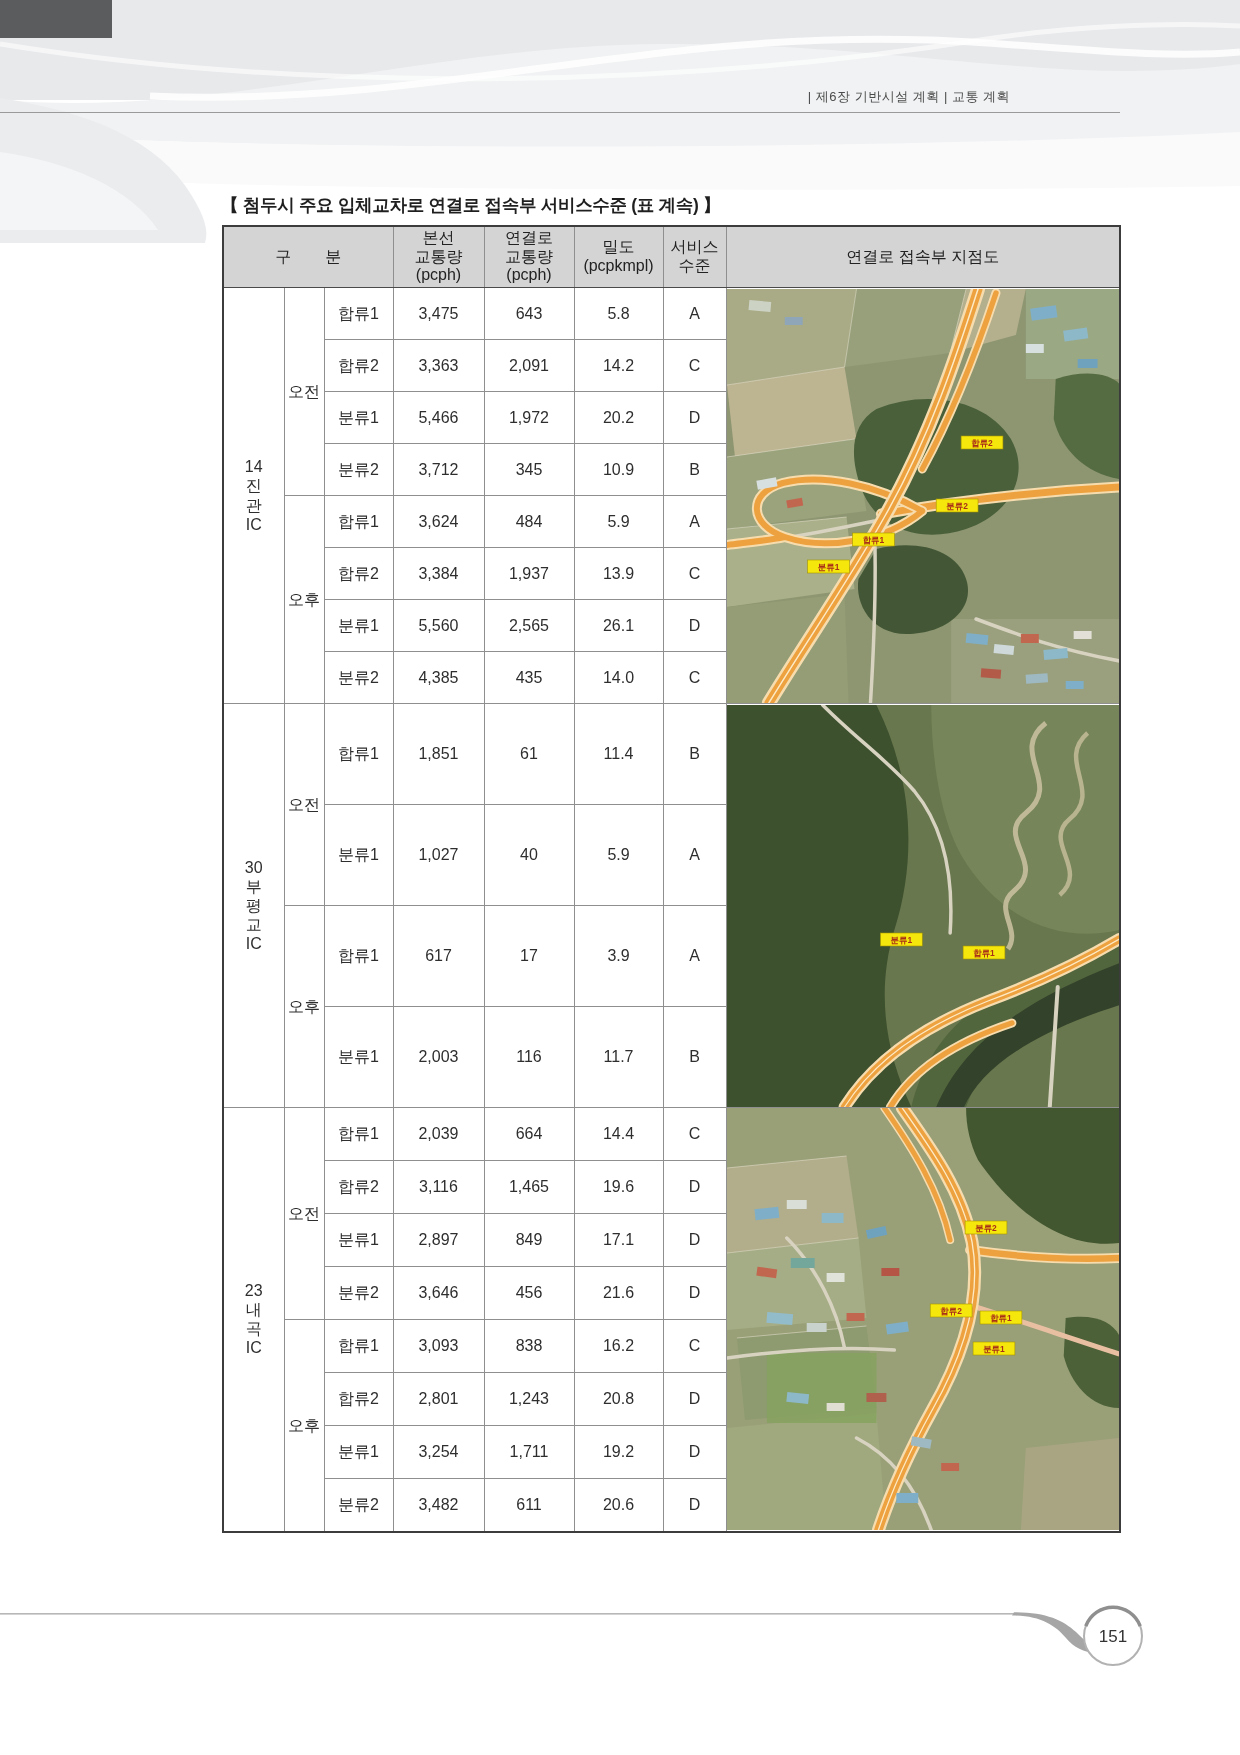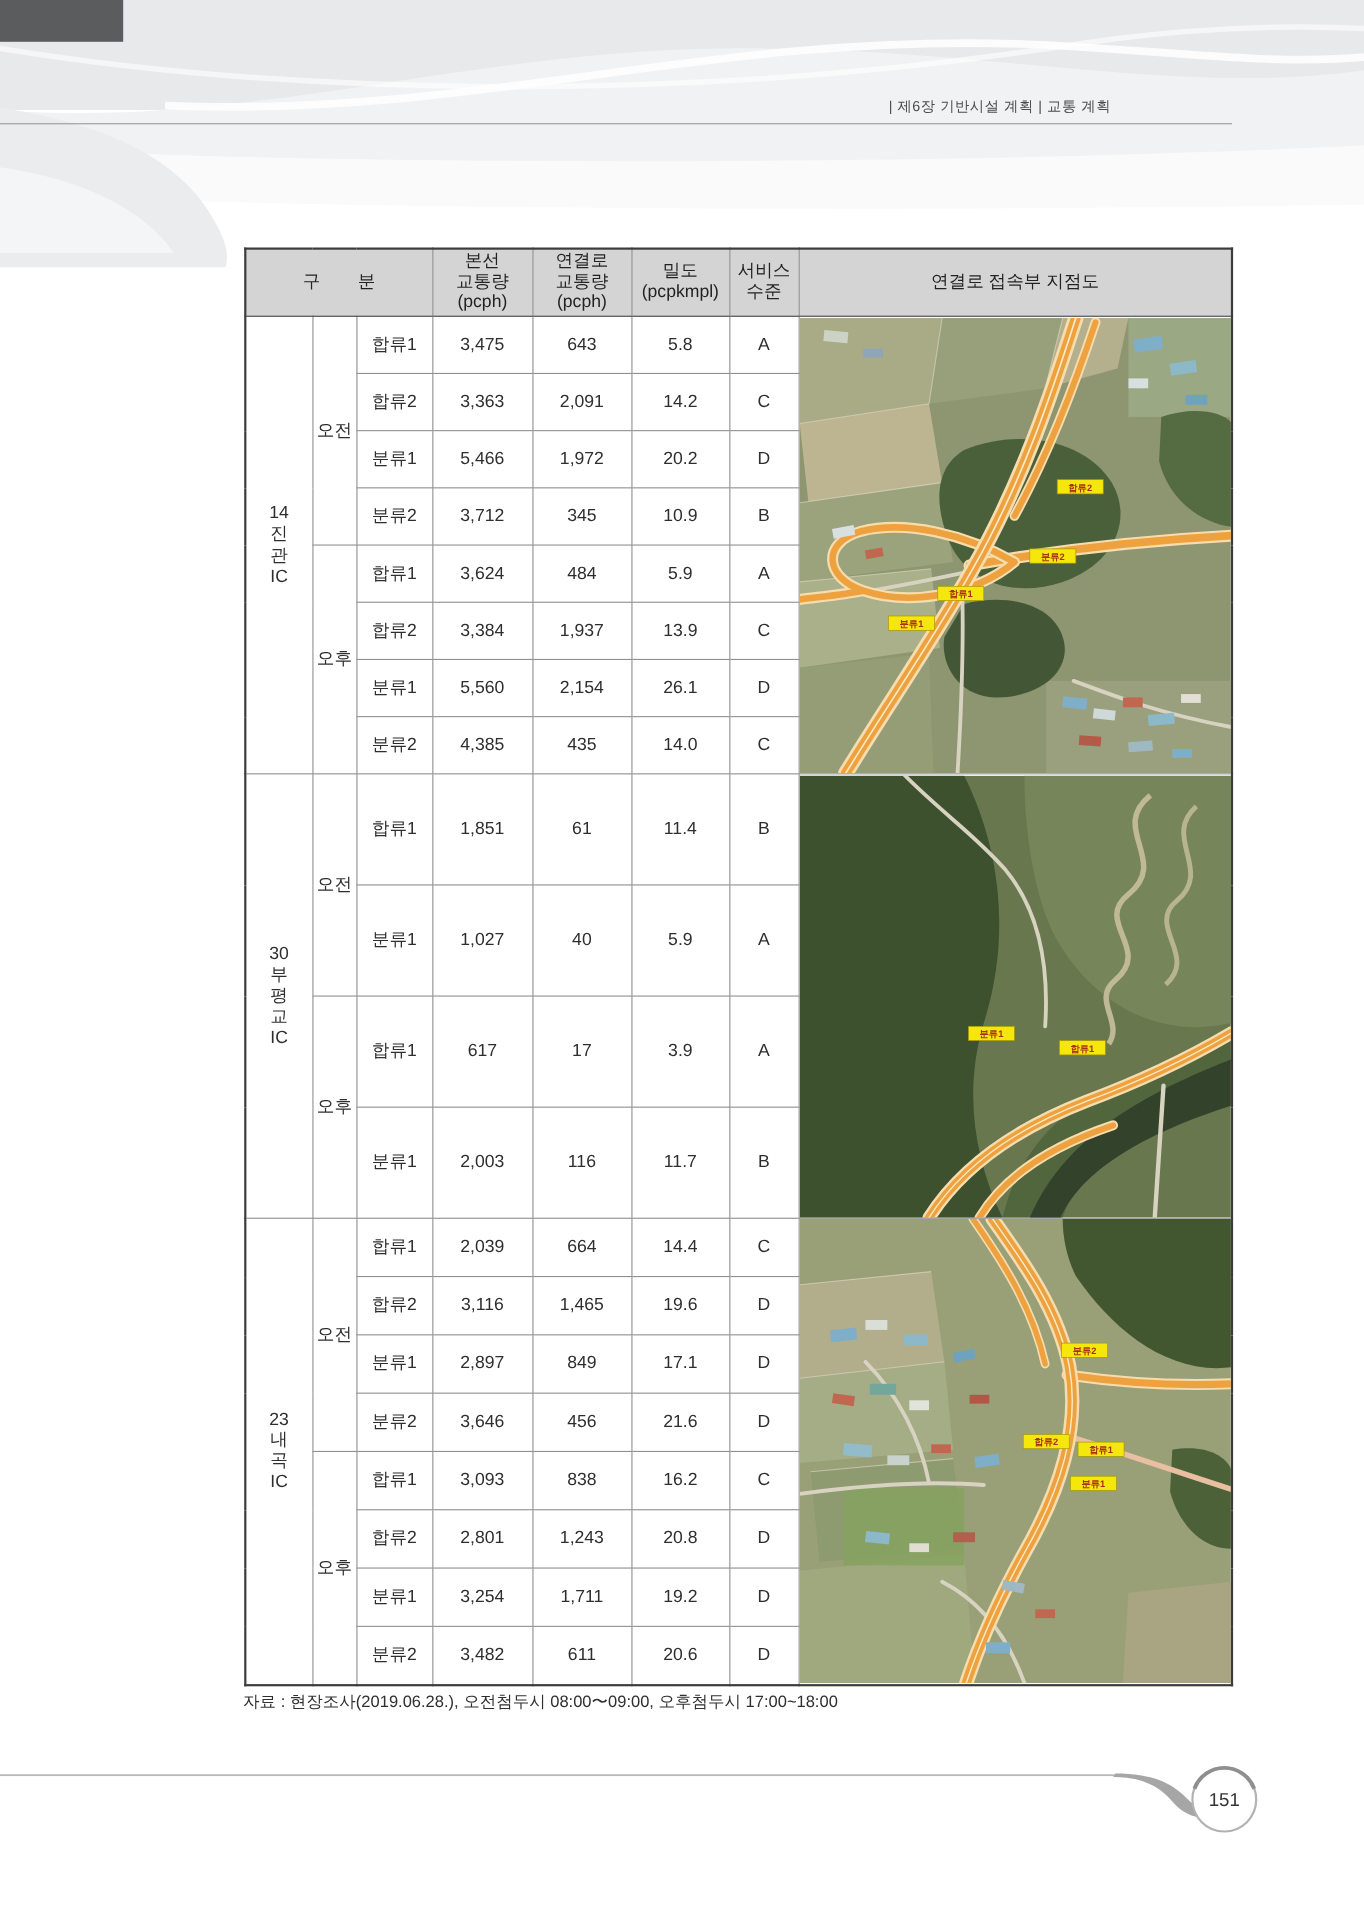--- a/index.html
+++ b/index.html
@@ -44,20 +44,21 @@
     <path d="M150,96 C 430,108 640,30 930,40 C 1040,44 1150,60 1240,52" stroke="#ffffff" stroke-width="7" fill="none" opacity="0.85"></path>
     <path d="M0,44 C 260,86 620,96 980,40 C 1070,26 1170,22 1240,26" stroke="#ffffff" stroke-width="5" fill="none" opacity="0.6"></path>
     <path d="M0,98 C 90,112 158,140 192,196 C 204,216 209,230 205,243 L0,243 Z" fill="#ebecee"></path>
     <path d="M0,152 C 70,162 130,188 158,230 L0,230 Z" fill="#f4f5f6"></path>
     <rect x="0" y="0" width="112" height="38" fill="#5a5c5e"></rect>
   </svg>
 
   <div class="hdr-text">|  제6장 기반시설 계획  | 교통 계획</div>
   <div class="hdr-rule"></div>
 
+  <div class="doc-title">【 첨두시 주요 입체교차로 연결로 접속부 서비스수준 (표 계속) 】</div>
 
   <table class="los">
     <colgroup>
       <col style="width:61px">
         <col style="width:40px">
         <col style="width:69px">
       <col style="width:91px">
         <col style="width:90px">
         <col style="width:89px">
       <col style="width:63px">
@@ -194,21 +195,21 @@
       <tr class="r52">
         <td>합류2</td>
         <td>3,384</td>
         <td>1,937</td>
         <td>13.9</td>
         <td>C</td>
       </tr>
       <tr class="r52">
         <td>분류1</td>
         <td>5,560</td>
-        <td>2,154</td>
+        <td>2,565</td>
         <td>26.1</td>
         <td>D</td>
       </tr>
       <tr class="r52">
         <td>분류2</td>
         <td>4,385</td>
         <td>435</td>
         <td>14.0</td>
         <td>C</td>
       </tr>
@@ -396,21 +397,20 @@
       <tr class="r53">
         <td>분류2</td>
         <td>3,482</td>
         <td>611</td>
         <td>20.6</td>
         <td>D</td>
       </tr>
     </tbody>
   </table>
 
-  <div class="footnote">자료 : 현장조사(2019.06.28.), 오전첨두시 08:00〜09:00, 오후첨두시 17:00~18:00</div>
 
   <svg class="deco" style="top:1580px;" width="1240" height="120" viewBox="0 0 1240 120">
     <rect x="0" y="33" width="1026" height="1.6" fill="#b7b7b7"></rect>
     <path d="M1014,32.2 C 1046,32.2 1063,40 1076,52 C 1084,60 1093,68 1103,72 C 1089,75 1075,69 1066,58 C 1055,45 1040,35.5 1012,35.5 Z" fill="#a6a6a6"></path>
     <circle cx="1113" cy="56" r="29" fill="#ffffff" stroke="#b2b2b2" stroke-width="2"></circle>
     <path d="M1085.8,46.1 A29,29 0 0 1 1140.2,46.1" stroke="#8f8f8f" stroke-width="3.5" fill="none"></path>
     <text x="1113" y="62" text-anchor="middle" font-size="17" fill="#333333" font-family="Liberation Sans, sans-serif">151</text>
   </svg>
 
 </div>

